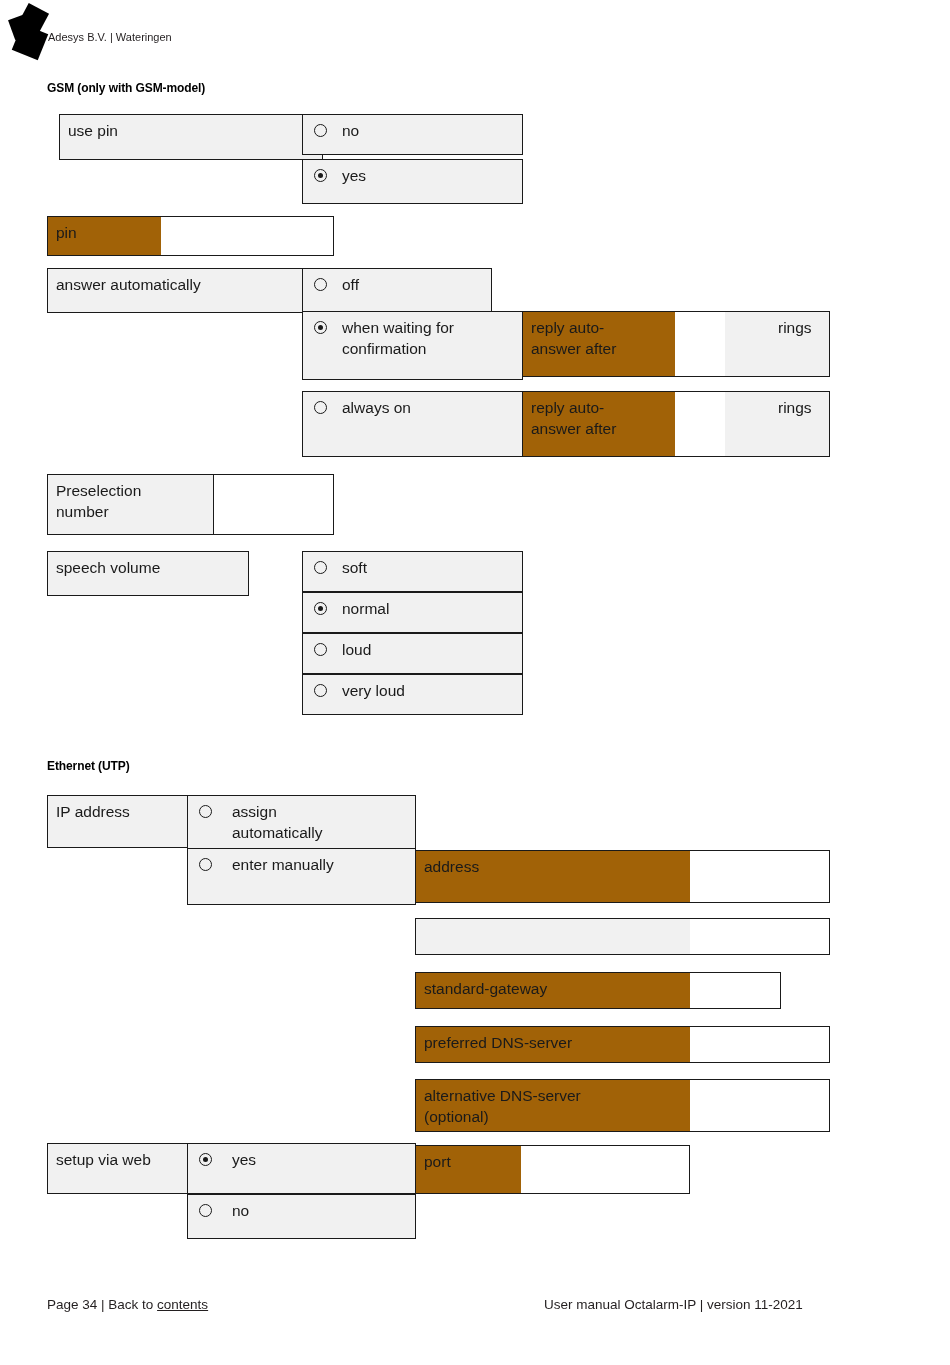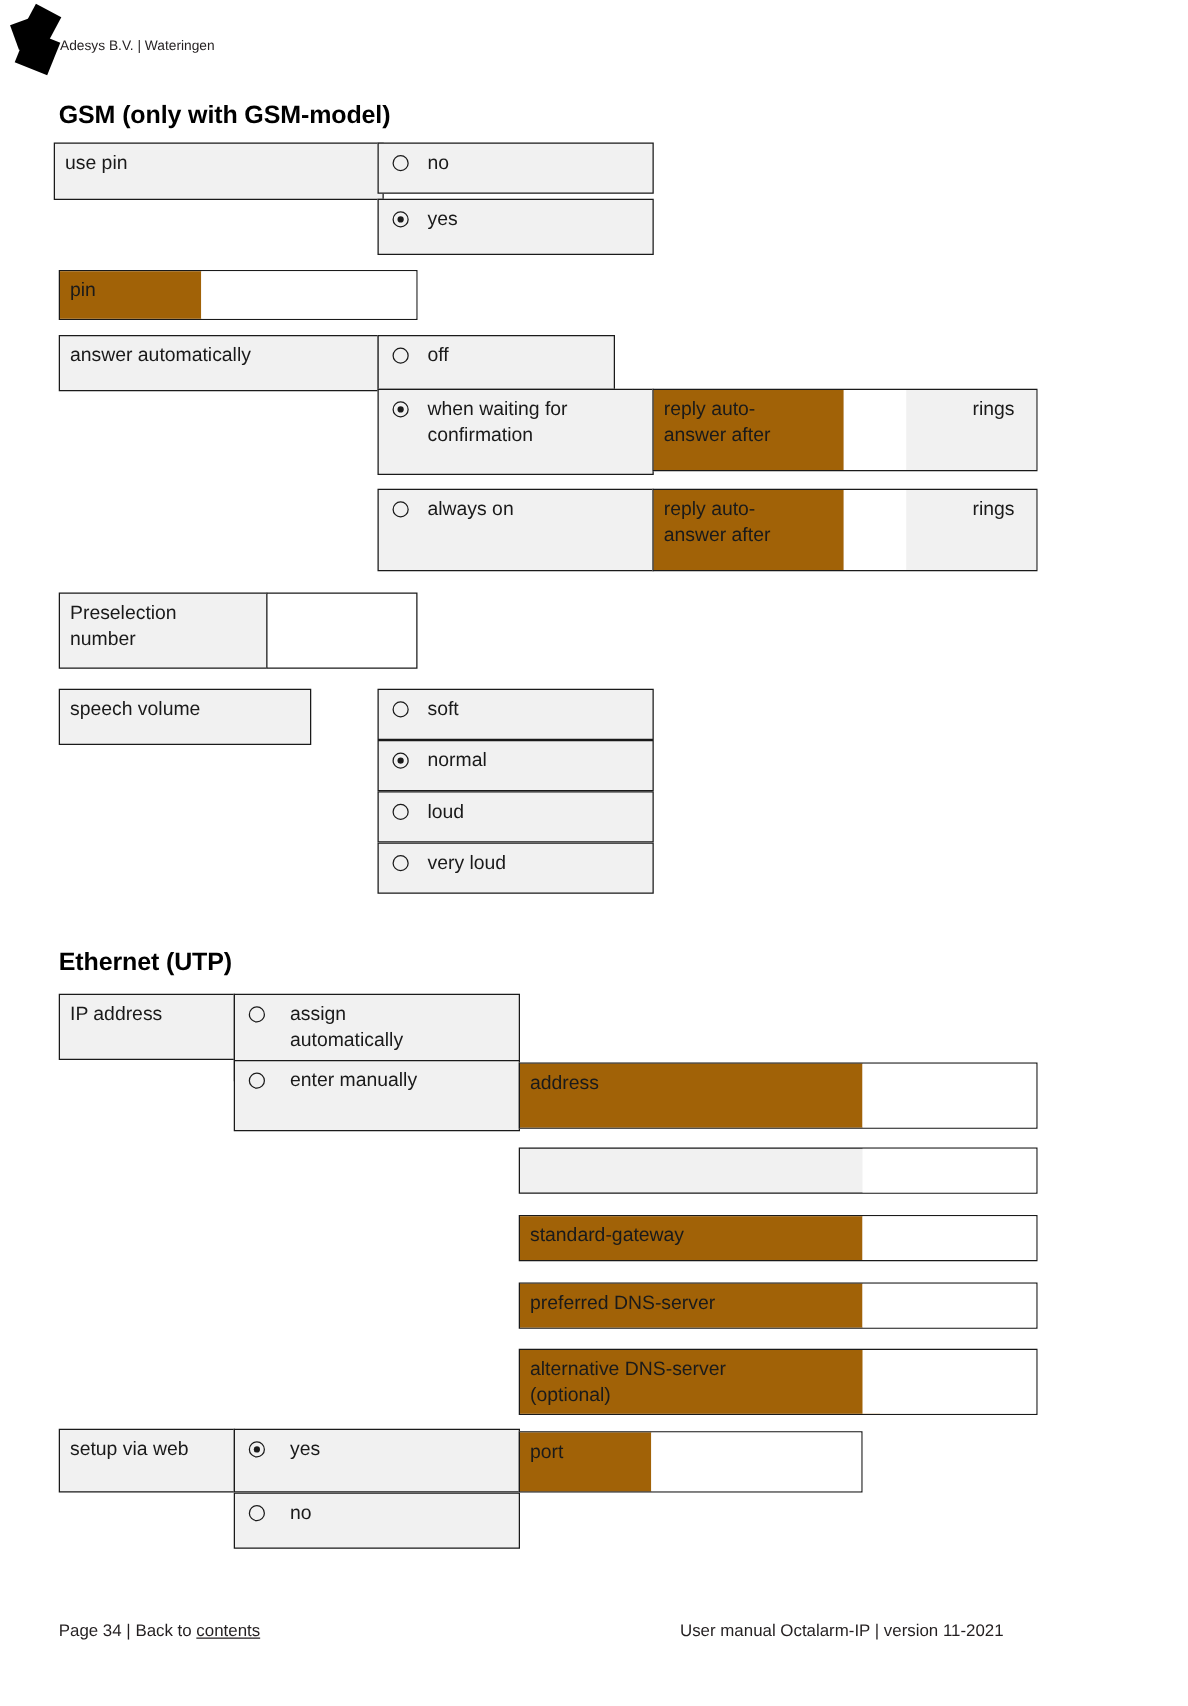--- a/index.html
+++ b/index.html
@@ -38,21 +38,21 @@
     position: absolute;
     left: 48px; top: 31px;
     font-size: 11px;
     color: #231f20;
     white-space: nowrap;
   }
 
   
   .section-heading {
     position: absolute;
-    font-size: 20px;
+    font-size: 12px;
     font-weight: bold;
     color: #000000;
     white-space: nowrap;
     letter-spacing: -0.1px;
   }
   #heading-gsm      { left: 47px; top: 81px; }
   #heading-ethernet { left: 47px; top: 759px; }
 
   
   .cell {
@@ -156,21 +156,21 @@
   <div class="logo">
     <div class="sq sq1"></div>
     <div class="sq sq2"></div>
     <div class="sq sq3"></div>
   </div>
   <div class="brand">Adesys B.V.  |  Wateringen</div>
 </div>
 
 <div class="section-heading" id="heading-gsm">GSM (only with GSM-model)</div>
 
-<div class="cell" style="left:43px; top:114px; width:264px; height:46px;padding-left:36px;">
+<div class="cell" style="left:59px; top:114px; width:264px; height:46px;padding-left:36px;">
   <div class="cell-label">use pin</div>
 </div>
 <div class="cell" style="left:302px; top:114px; width:221px; height:41px;">
   <div class="radio"></div>
   <div class="opt-text">no</div>
 </div>
 <div class="cell" style="left:302px; top:159px; width:221px; height:45px;">
   <div class="radio on"></div>
   <div class="opt-text">yes</div>
 </div>
@@ -262,21 +262,21 @@
 
 <div class="cell" style="left:415px; top:850px; width:415px; height:53px;">
   <div class="field-label" style="width:274px;">
     <span>address</span>
   </div>
   <div class="field-entry" style="left:274px; right:0;"></div>
 </div>
 <div class="cell" style="left:415px; top:918px; width:415px; height:37px;">
   <div class="field-entry" style="left:274px; right:0;"></div>
 </div>
-<div class="cell" style="left:415px; top:972px; width:415px; height:37px;">
+<div class="cell" style="left:415px; top:972px; width:366px; height:37px;">
   <div class="field-label" style="width:274px;">
     <span>standard-gateway</span>
   </div>
   <div class="field-entry" style="left:274px; right:0;"></div>
 </div>
 <div class="cell" style="left:415px; top:1026px; width:415px; height:37px;">
   <div class="field-label" style="width:274px;">
     <span>preferred DNS-server</span>
   </div>
   <div class="field-entry" style="left:274px; right:0;"></div>

